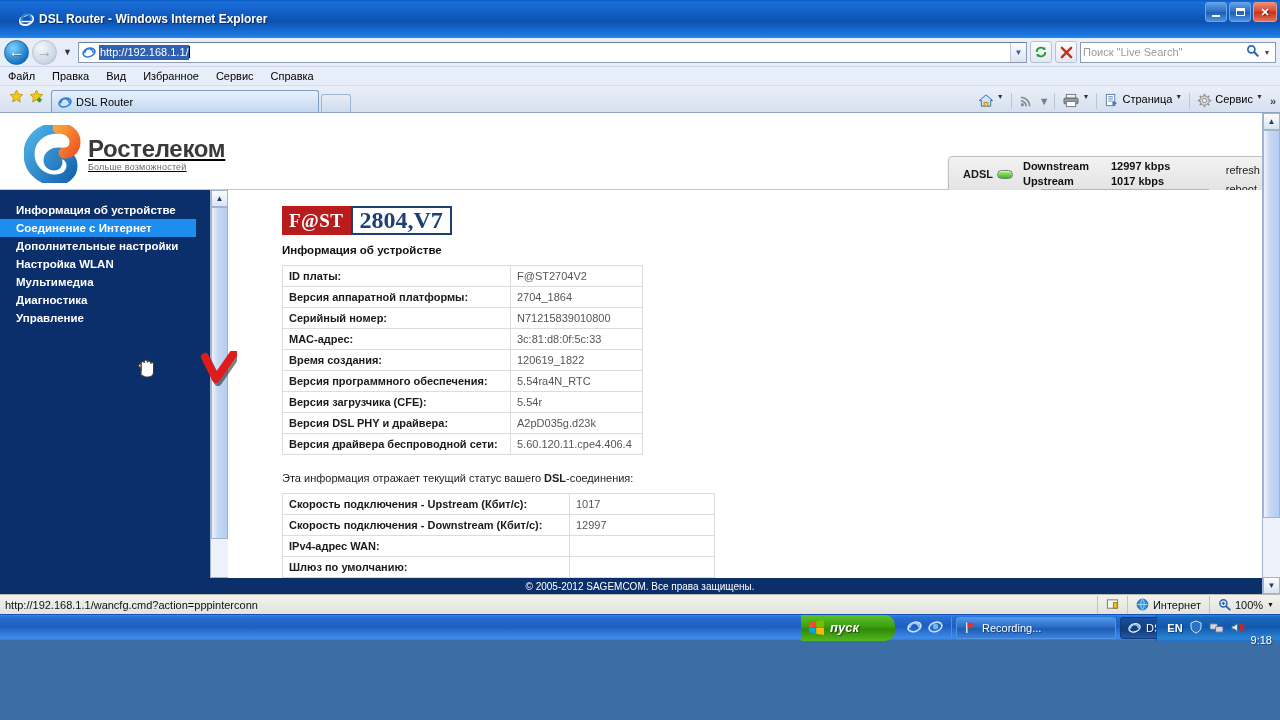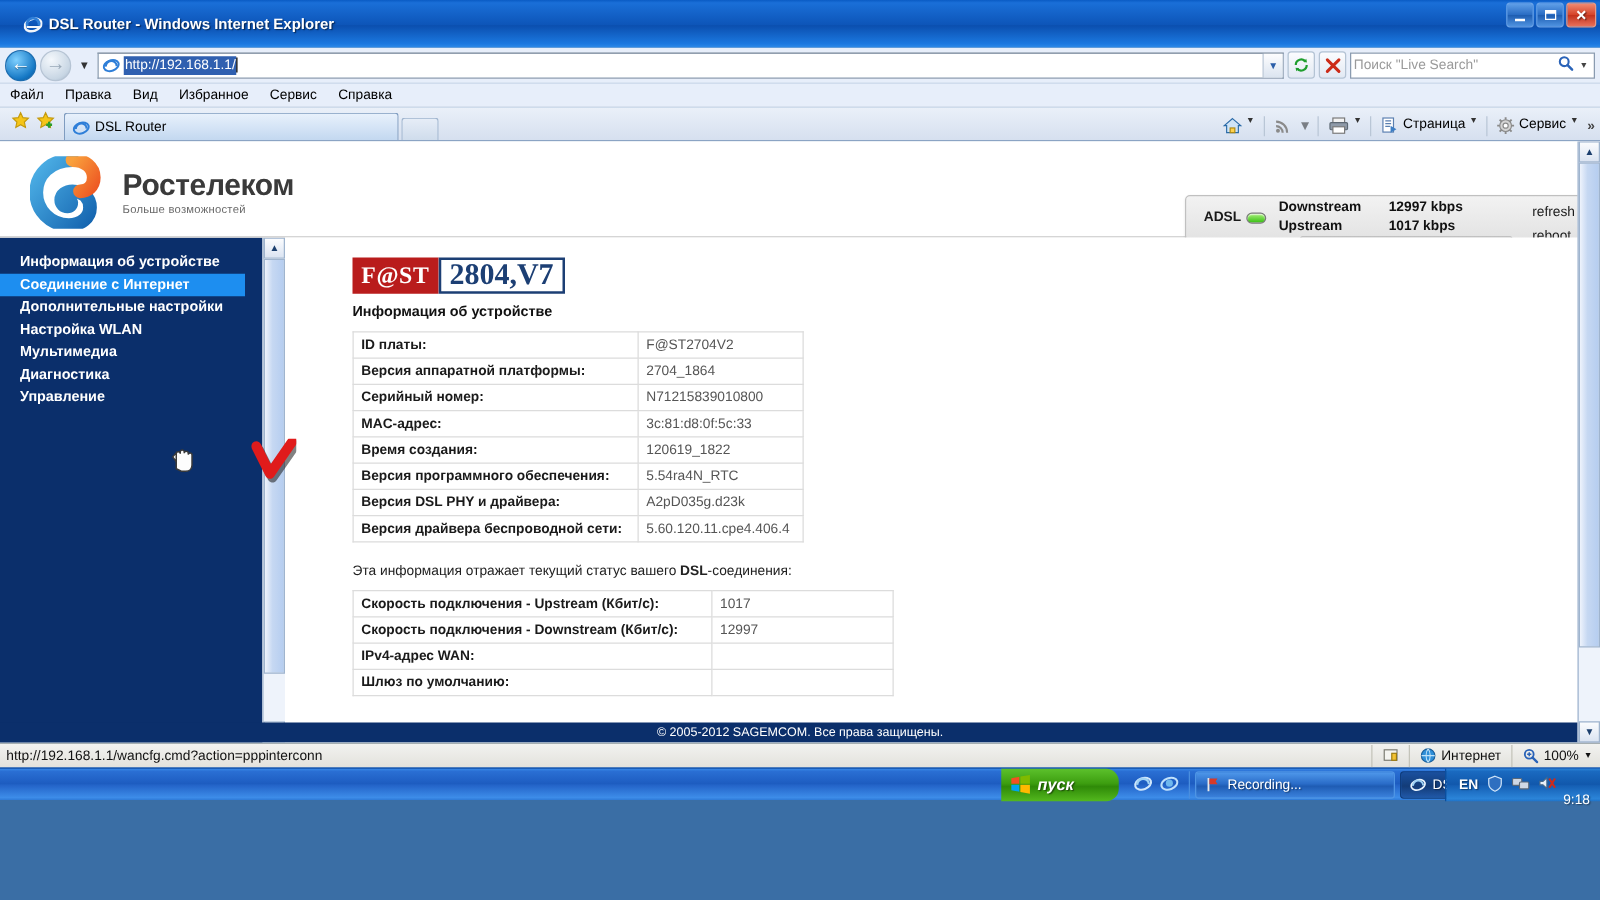--- a/index.html
+++ b/index.html
@@ -155,21 +155,21 @@
   .page {
     width: 1280px; height: 481px;
     background: #fff; position: relative; overflow: hidden;
   }
   .rt-header {
     height: 77px; background: #fff; position: relative;
     border-bottom: 1px solid #c8c8c8;
   }
   .logo-wrap {
     position: absolute; left: 24px; top: 12px;
-    display: flex; align-items: center; gap: 14px;
+    display: flex; align-items: center; gap: 4px; text-decoration: underline;
   }
   .logo-mark { width: 60px; height: 58px; }
   .logo-txt .l1 {
     font-size: 24px; font-weight: bold; color: #3a3a3a;
     letter-spacing: -0.3px; line-height: 26px;
   }
   .logo-txt .l2 {
     font-size: 9px; color: #6a6a6a; letter-spacing: .2px;
   }
 
@@ -624,20 +624,24 @@
             </tr>
         <tr>
               <td class="k">Время создания:</td>
               <td class="v">120619_1822</td>
             </tr>
         <tr>
               <td class="k">Версия программного обеспечения:</td>
               <td class="v">5.54ra4N_RTC</td>
             </tr>
         <tr>
+              <td class="k">Версия загрузчика (CFE):</td>
+              <td class="v">5.54r</td>
+            </tr>
+        <tr>
               <td class="k">Версия DSL PHY и драйвера:</td>
               <td class="v">A2pD035g.d23k</td>
             </tr>
         <tr>
               <td class="k">Версия драйвера беспроводной сети:</td>
               <td class="v">5.60.120.11.cpe4.406.4</td>
             </tr>
       </tbody>
         </table>
 

